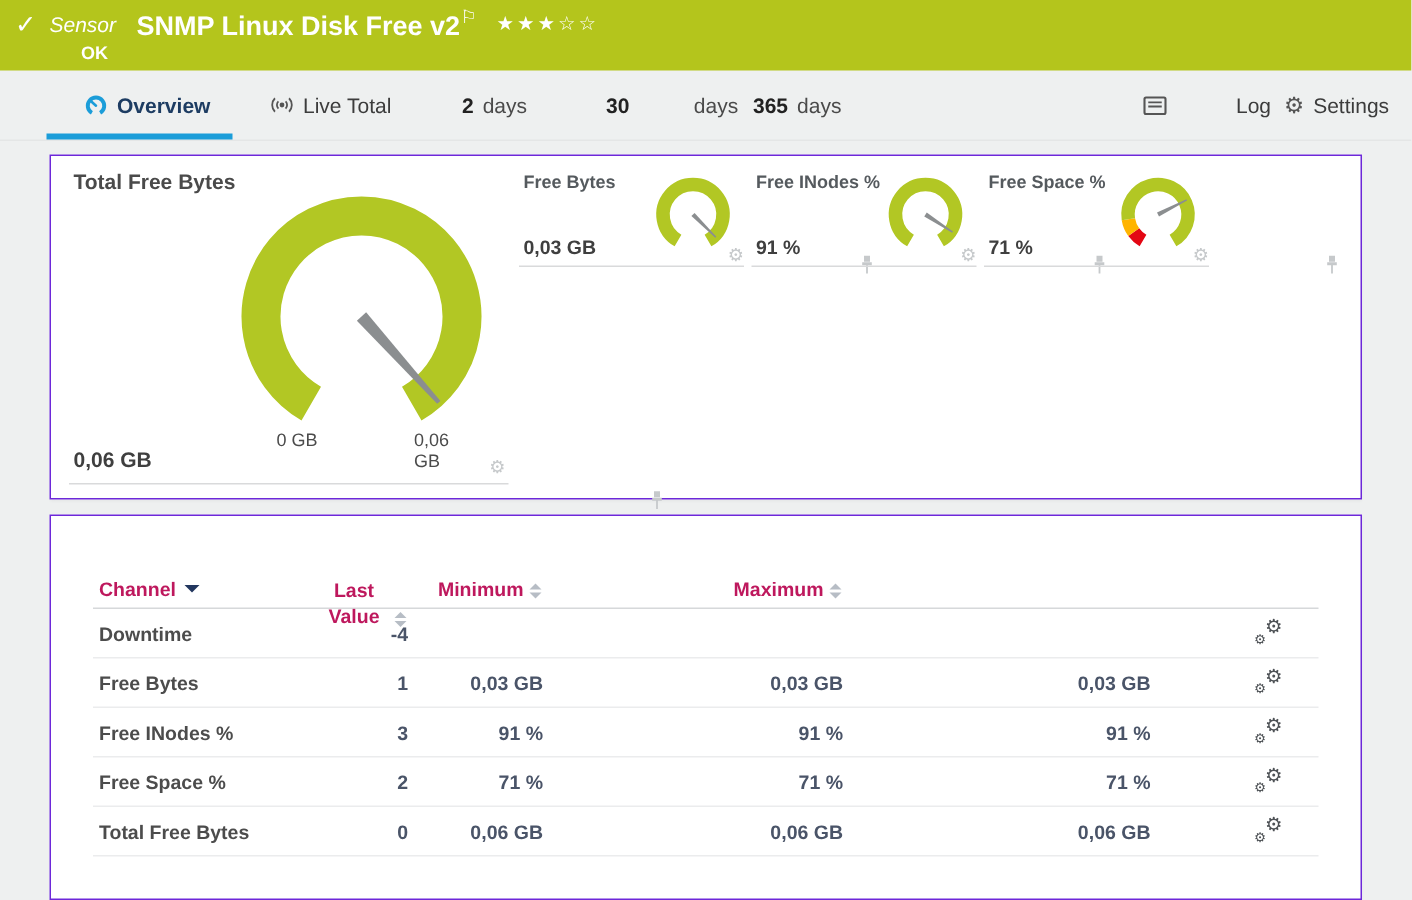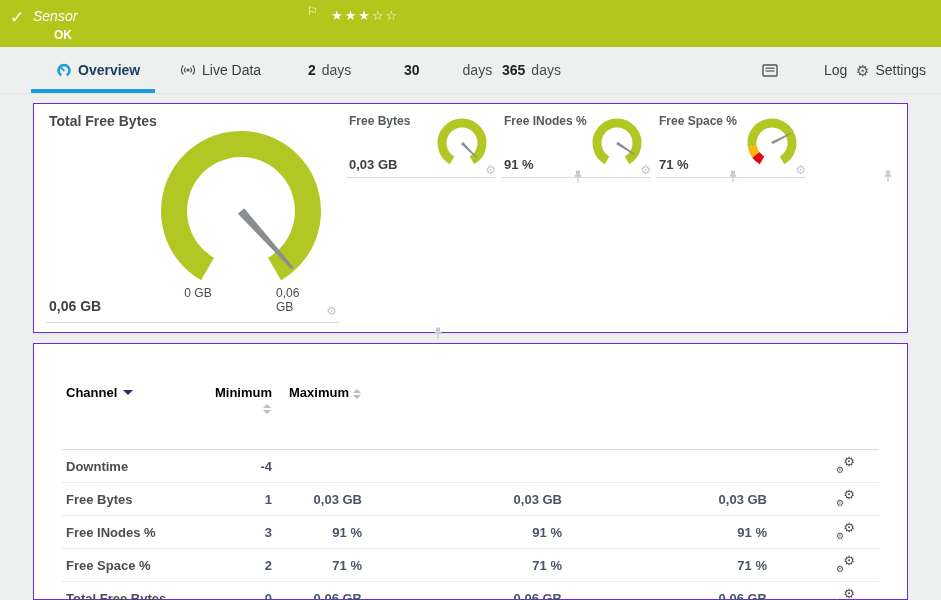--- a/index.html
+++ b/index.html
@@ -53,22 +53,22 @@
   
   .gblock { position:absolute; top:5px; width:150px; height:69px; border-bottom:1px solid #d9dadb; }
   .gb-1 { left:312px; } .gb-2 { left:467px; } .gb-3 { left:622px; }
   .gblock .gtitle { position:absolute; left:3px; top:5px; font-size:12px; font-weight:bold; color:#555a5e; }
   .gblock svg { position:absolute; left:88px; top:6px; }
   .gblock .gvalue { position:absolute; left:3px; top:48px; font-size:13px; font-weight:bold; color:#3f3f3f; }
   .gblock .block-icons { right:0; top:55px; }
   
   .tablewrap { position:absolute; left:28px; right:28px; top:0; }
   .thead { display:grid; grid-template-columns:150px 70px 90px 200px 205px 1fr;
-           height:106px; border-bottom:1px solid #d6d8da;
-           font-size:13px; font-weight:bold; color:#000000; }
+           height:62px; border-bottom:1px solid #d6d8da;
+           font-size:13px; font-weight:bold; color:#be185d; }
   .thead > div { padding-top:41px; cursor:pointer; }
   .th-left { padding-left:4px; text-align:left; }
   .th-right { text-align:right; padding-right:10px; }
   .hl-wrap { display:inline-block; width:46px; text-align:center; line-height:17px; }
   .sort { display:inline-block; width:9px; height:12px; position:relative; margin-left:4px; vertical-align:bottom; }
   .sort::before,.sort::after { content:""; position:absolute; left:0;
       border-left:4px solid transparent; border-right:4px solid transparent; }
   .sort::before { top:1px; border-bottom:4px solid #b7bdc5; }
   .sort::after  { bottom:1px; border-top:4px solid #b7bdc5; }
   .sort-active { display:inline-block; width:0; height:0; margin-left:6px; margin-bottom:2px;
@@ -82,20 +82,21 @@
   .row-gears .g-big { position:absolute; right:0; top:-3px; font-size:13px; color:#4e5256; line-height:1; }
   .row-gears .g-small { position:absolute; left:0; bottom:-1px; font-size:9px; color:#4e5256; line-height:1; }
   svg { display:block; }
 </style>
 </head>
 <body>
 
 <div class="banner" style="background: rgb(180, 197, 28);">
   <span class="check">✓</span>
   <span class="kind">Sensor</span>
+  <span class="title">SNMP Linux Disk Free v2</span>
   <span class="flag">⚐</span>
   <span class="stars">★★★☆☆</span>
   <span class="ok">OK</span>
 </div>
 
 <div class="tabbar">
   <div class="tab tab-overview">
     <svg width="16" height="16" viewBox="0 0 16 16">
       <path d="M5.25 13.26 A5.5 5.5 0 1 1 10.75 13.26" fill="none" stroke="#1b9dd9" stroke-width="2.6"></path>
       <line x1="8" y1="8.5" x2="4.7" y2="5.5" stroke="#1b9dd9" stroke-width="1.7" stroke-linecap="round"></line>
@@ -105,21 +106,21 @@
   <div class="tab-underline" style="background: rgb(27, 157, 217);"></div>
 
   <div class="tab tab-live">
     <svg width="16" height="14" viewBox="0 0 16 14">
       <circle cx="8" cy="7" r="1.6" fill="#555"></circle>
       <path d="M5.6 4.6 a3.4 3.4 0 0 0 0 4.8" fill="none" stroke="#555" stroke-width="1.2"></path>
       <path d="M3.3 2.5 a6.4 6.4 0 0 0 0 9" fill="none" stroke="#555" stroke-width="1.2"></path>
       <path d="M10.4 4.6 a3.4 3.4 0 0 1 0 4.8" fill="none" stroke="#555" stroke-width="1.2"></path>
       <path d="M12.7 2.5 a6.4 6.4 0 0 1 0 9" fill="none" stroke="#555" stroke-width="1.2"></path>
     </svg>
-    <span>Live Data</span>
+    <span>Live Total</span>
   </div>
 
   <div class="tab tab-2days">
     <span class="num">2</span>
     <span class="unit">days</span>
   </div>
   <div class="tab tab-30days">
     <span class="num">30</span>
     <span class="unit">days</span>
   </div>
@@ -211,20 +212,23 @@
   </div>
 
 </div>
 
 <div class="card card-table">
   <div class="tablewrap">
 
     <div class="thead">
       <div class="th-left">
         <span>Channel</span><span class="sort-active"></span>
+      </div>
+      <div class="th-right">
+        <span class="hl-wrap">Last Value</span><span class="sort"></span>
       </div>
       <div class="th-right">
         <span>Minimum</span><span class="sort"></span>
       </div>
       <div class="th-right">
         <span>Maximum</span><span class="sort"></span>
       </div>
       <div></div>
     </div>
 

